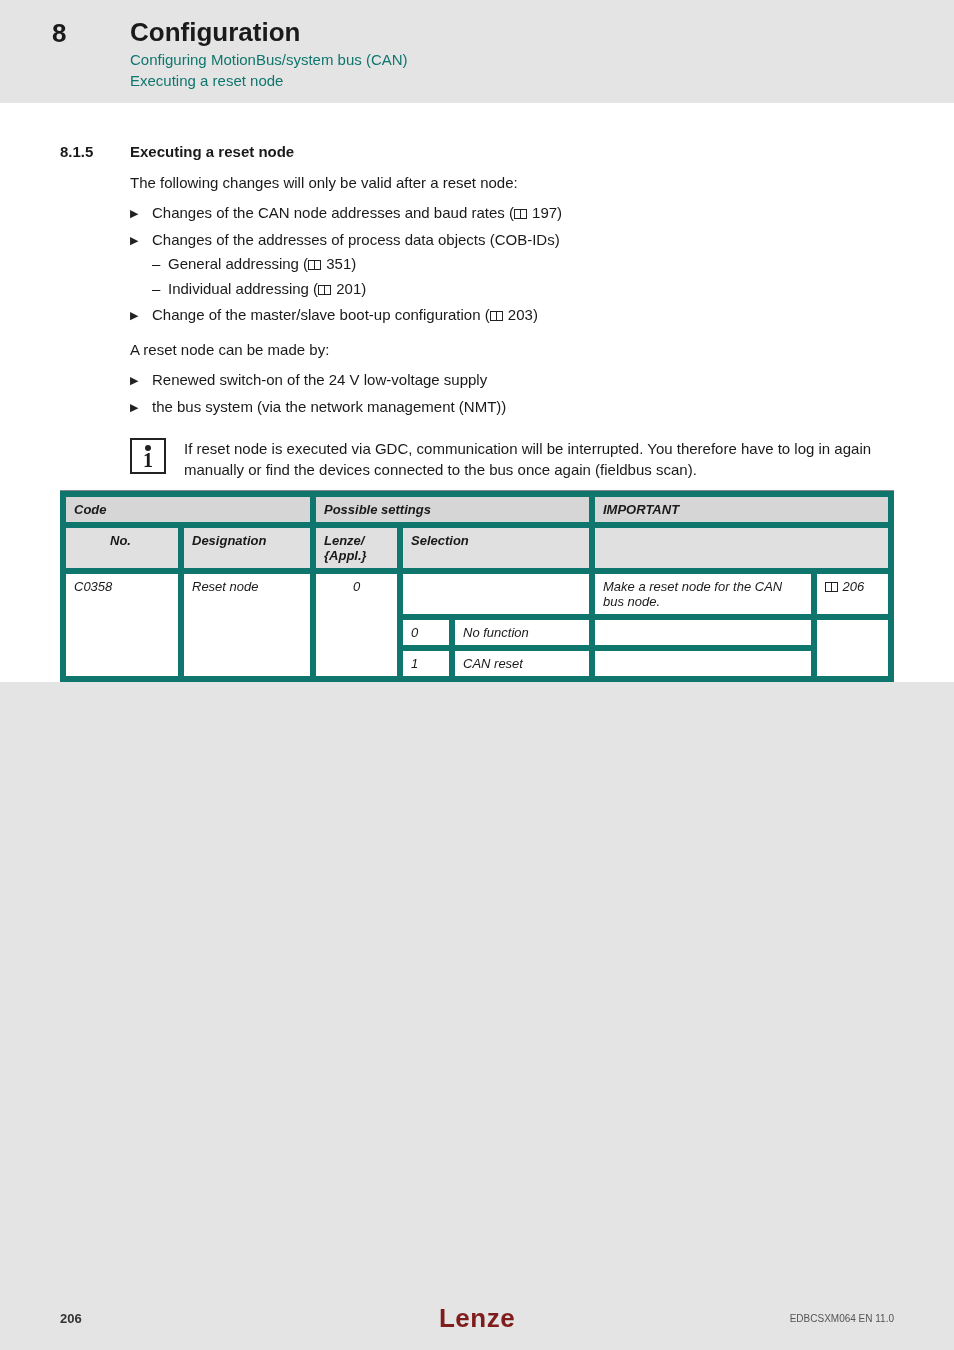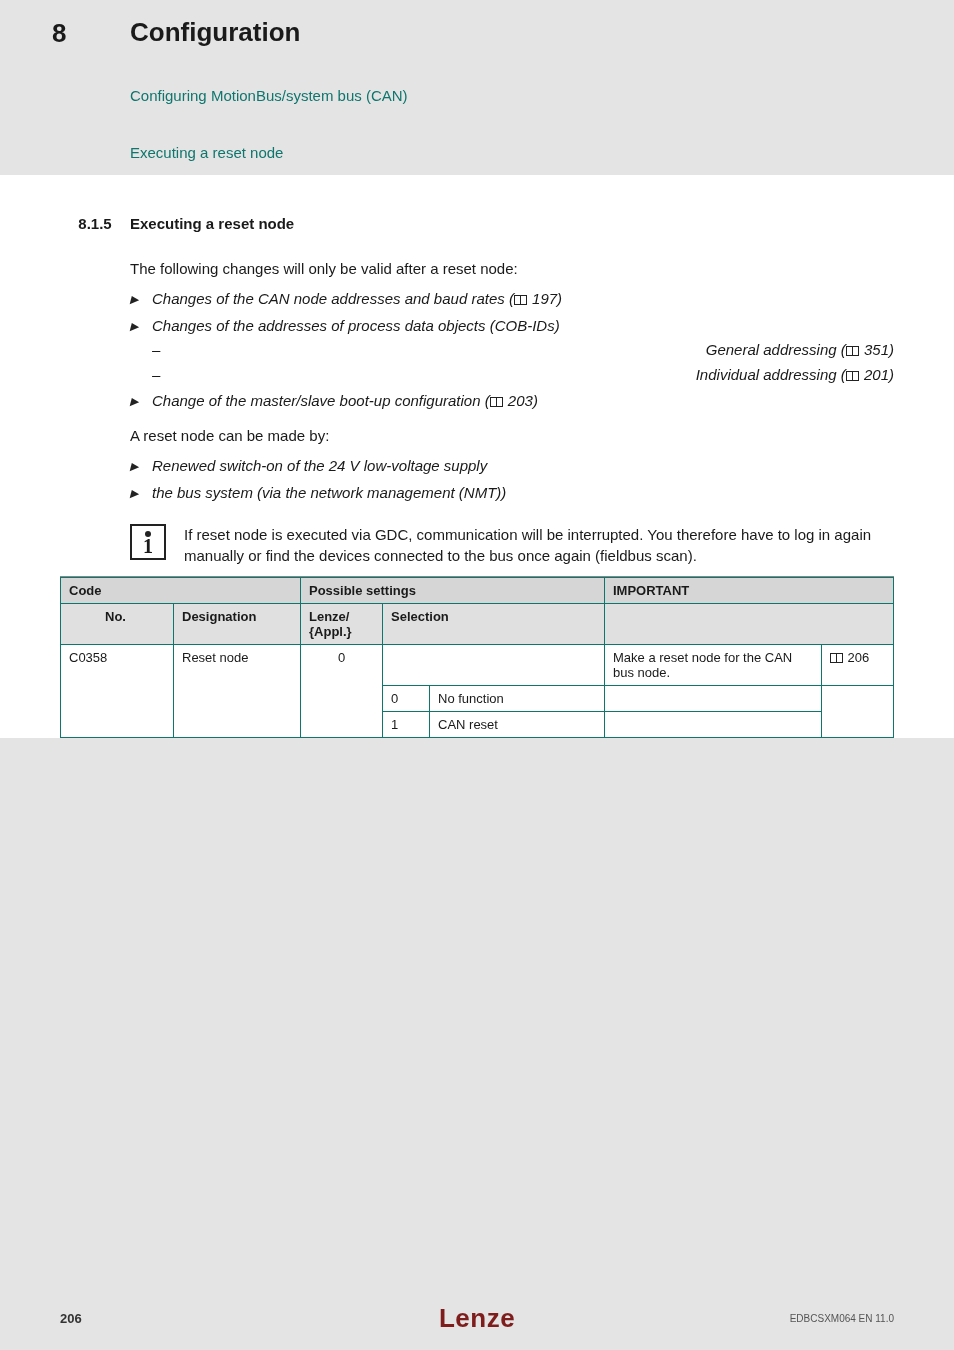--- a/index.html
+++ b/index.html
@@ -27,42 +27,40 @@
   .chapter-num {
     width: 130px;
     padding-left: 52px;
     font-size: 26px;
     font-weight: 700;
     box-sizing: border-box;
   }
   .chapter-titles {
     display: flex;
     flex-direction: column;
-    gap: 36px;
   }
   .chapter-title {
     font-size: 26px;
     font-weight: 700;
     line-height: 1.1;
   }
   .chapter-sub {
     font-size: 15px;
     color: #0f766e;
     margin-top: 4px;
   }
   .white-area {
     background: #fff;
     padding: 40px 60px 0 60px;
     box-sizing: border-box;
   }
   .section-row {
     display: flex;
     align-items: flex-start;
-    margin-bottom: 26px;
-    text-align: center;
+    margin-bottom: 12px;
   }
   .section-num {
     width: 70px;
     font-size: 15px;
     font-weight: 700;
   }
   .section-title {
     font-size: 15px;
     font-weight: 700;
   }
@@ -71,40 +69,38 @@
     font-size: 15px;
     line-height: 1.5;
   }
   .body-block p {
     margin: 12px 0 8px 0;
   }
   ul.bullets {
     list-style: none;
     padding: 0;
     margin: 4px 0 8px 0;
-    font-style: italic;
   }
   ul.bullets > li {
     position: relative;
     padding-left: 22px;
     margin: 4px 0;
   }
   ul.bullets > li::before {
     content: "▶";
     position: absolute;
     left: 0;
     top: 3px;
     font-size: 11px;
     color: #222;
   }
   ul.dashes {
     list-style: none;
     padding: 0;
     margin: 2px 0 2px 0;
-    text-align: right;
   }
   ul.dashes > li {
     position: relative;
     padding-left: 16px;
     margin: 2px 0;
   }
   ul.dashes > li::before {
     content: "–";
     position: absolute;
     left: 0;
@@ -155,24 +151,25 @@
     margin: 10px 0 0 0;
   }
   
   table.code-table {
     width: 100%;
     border-collapse: collapse;
     font-size: 13px;
     margin-top: 0;
   }
   table.code-table th, table.code-table td {
-    border: 1px solid #0f766e;
+    border: 6px solid #0f766e;
     padding: 5px 8px;
     text-align: left;
     vertical-align: top;
+    font-style: italic;
   }
   table.code-table th {
     background: #d6d6d6;
     font-weight: 700;
   }
   table.code-table th.sub {
     background: #e0e0e0;
     font-weight: 700;
   }
   .center {

